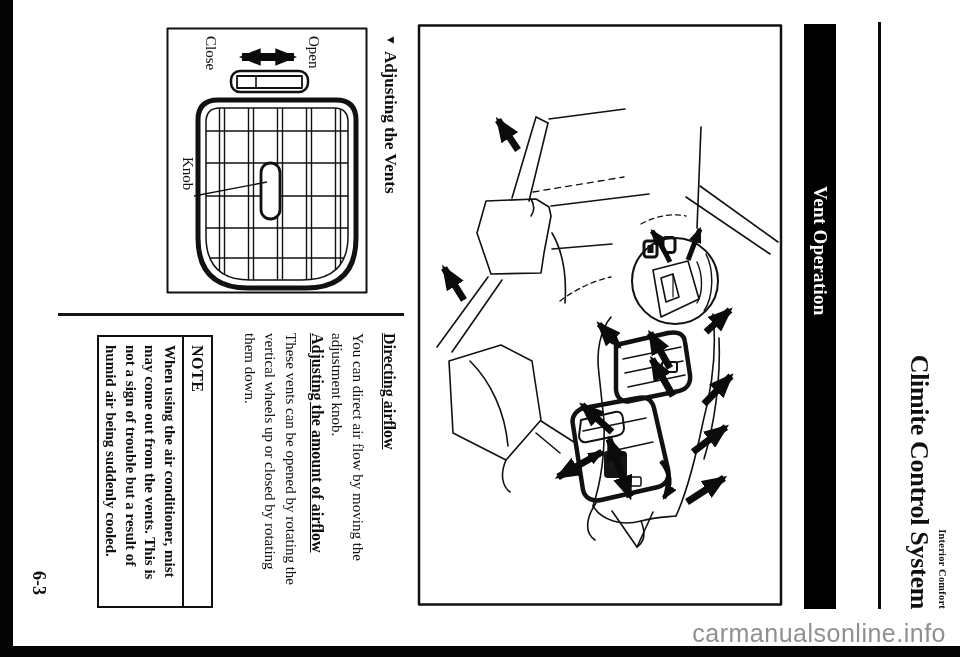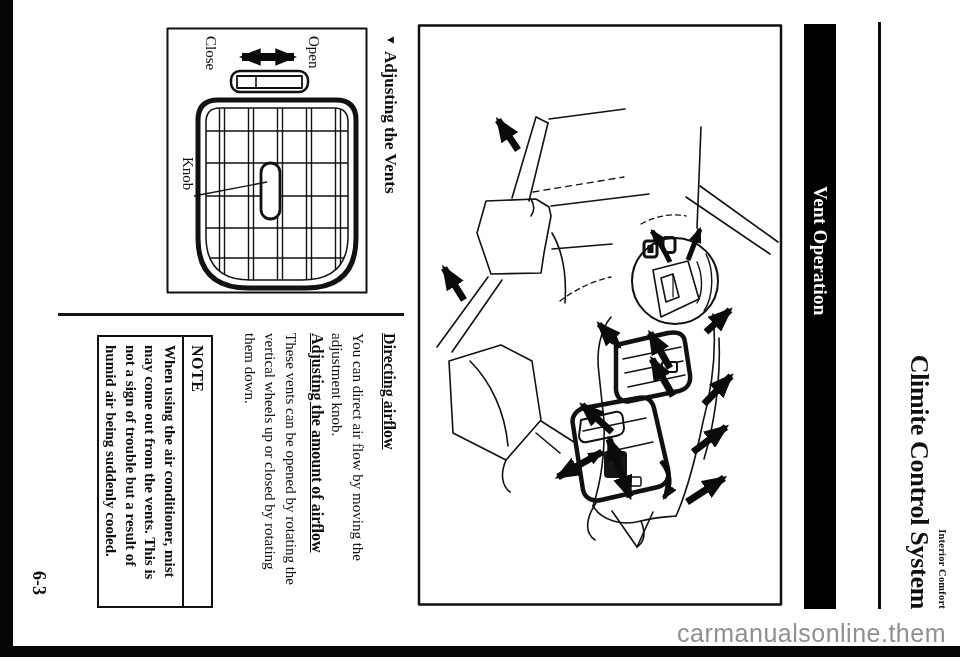--- a/index.html
+++ b/index.html
@@ -230,14 +230,14 @@
         <div class="bodyline">not a sign of trouble but a result of</div>
         <div class="bodyline">humid air being suddenly cooled.</div>
       </div>
     </div>
 
     <div class="pagenum">6-3</div>
   </div>
 
   <div class="edge-bar-left"></div>
   <div class="edge-bar-bottom"></div>
-  <div class="watermark">carmanualsonline.them</div>
+  <div class="watermark">carmanualsonline.info</div>
 </div>
 
 </body></html>

